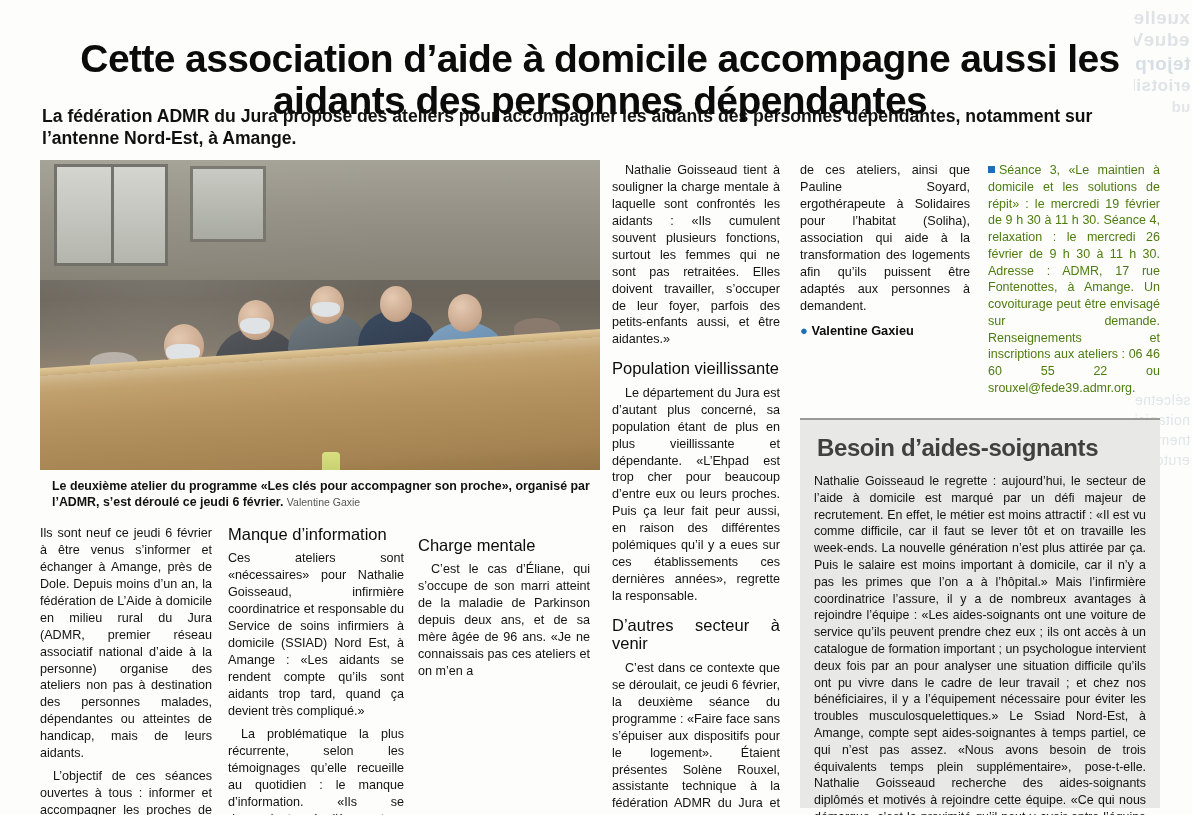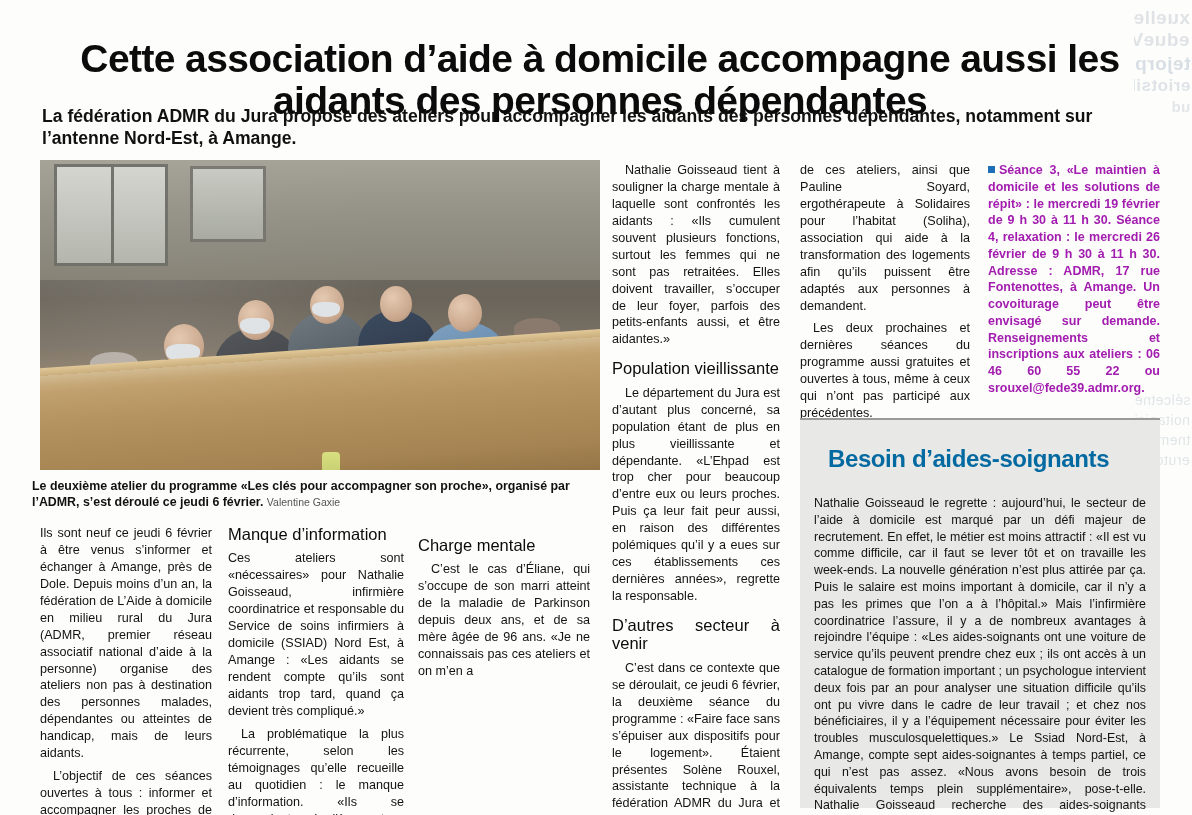--- a/index.html
+++ b/index.html
@@ -134,21 +134,21 @@
     position:absolute; border-radius:50%;
     background: radial-gradient(circle at 38% 32%, #e6c9ae, #c9a588 70%, #9c7f66 100%);
   }
   .mask {
     position:absolute; border-radius:40% 40% 55% 55%;
     background:#dfe3e6;
   }
   .cap1 { position:absolute; border-radius:50% 50% 0 0; background:#5f6a73;}
   .caption {
     position: absolute;
-    left: 32px;
+    left: 52px;
     top: 478px;
     width: 560px;
     font-family: "Liberation Sans", sans-serif;
     font-weight: bold;
     font-size: 12.4px;
     line-height: 1.3;
     color: #111;
   }
   .credit {
     font-weight: normal;
@@ -198,52 +198,52 @@
     font-size: 13px;
   }
 
   
   #sessions {
     position: absolute;
     left: 988px;
     top: 162px;
     width: 172px;
     font-family: "Liberation Sans", sans-serif;
-    font-weight: bold;
+    font-weight: normal;
     font-size: 12.5px;
     line-height: 1.34;
     text-align: justify;
-    color: #a21caf;
+    color: #4d7c0f;
   }
   #sessions .sq {
     display: inline-block;
     width: 7px; height: 7px;
     background: #1f6fb8;
     margin-right: 4px;
     vertical-align: 1px;
   }
 
   
   .greybox {
     position: absolute;
     left: 800px;
     top: 418px;
     width: 360px;
     height: 388px;
     background: #e8e8e6;
     border-top: 2px solid #9a9a97;
   }
   .greybox h2 {
-    margin: 14px;
+    margin: 3px;
     padding: 11px 32px 2px 14px;
     font-family: "Liberation Sans", sans-serif;
     font-weight: bold;
     font-size: 24px;
     letter-spacing: -0.4px;
-    color: #0369a1;
+    color: #404040;
   }
   .greybox .body {
     padding: 6px 14px 0 14px;
     font-family: "Liberation Sans", sans-serif;
     font-size: 12.4px;
     line-height: 1.355;
     text-align: justify;
     color: #131313;
   }
   .greybox .body p { margin: 0 0 6px 0; text-indent: 0; }
@@ -333,21 +333,20 @@
   <div class="col" id="col-m1">
     <p>Nathalie Goisseaud tient à souligner la charge mentale à laquelle sont confrontés les aidants : «Ils cumulent souvent plusieurs fonctions, surtout les femmes qui ne sont pas retraitées. Elles doivent travailler, s’occuper de leur foyer, parfois des petits-enfants aussi, et être aidantes.»</p>
     <div class="sub">Population vieillissante</div>
     <p>Le département du Jura est d’autant plus concerné, sa population étant de plus en plus vieillissante et dépendante. «L’Ehpad est trop cher pour beaucoup d’entre eux ou leurs proches. Puis ça leur fait peur aussi, en raison des différentes polémiques qu’il y a eues sur ces établissements ces dernières années», regrette la responsable.</p>
     <div class="sub">D’autres secteur à venir</div>
     <p>C’est dans ce contexte que se déroulait, ce jeudi 6 février, la deuxième séance du programme : «Faire face sans s’épuiser aux dispositifs pour le logement». Étaient présentes Solène Rouxel, assistante technique à la fédération ADMR du Jura et organisatrice</p>
   </div>
 
   <div class="col" id="col-m2">
     <p class="noindent">de ces ateliers, ainsi que Pauline Soyard, ergothérapeute à Solidaires pour l’habitat (Soliha), association qui aide à la transformation des logements afin qu’ils puissent être adaptés aux personnes à demandent.</p>
-    <p>Les deux prochaines et dernières séances du programme aussi gratuites et ouvertes à tous, même à ceux qui n’ont pas participé aux précédentes.</p>
     <div class="byline">
       <span class="bullet">●</span>
       <span>Valentine Gaxieu</span>
     </div>
   </div>
 
   <div id="sessions">
     <span class="sq"></span><span>Séance 3, «Le maintien à domicile et les solutions de répit» : le mercredi 19 février de 9 h 30 à 11 h 30. Séance 4, relaxation : le mercredi 26 février de 9 h 30 à 11 h 30. Adresse : ADMR, 17 rue Fontenottes, à Amange. Un covoiturage peut être envisagé sur demande. Renseignements et inscriptions aux ateliers : 06 46 60 55 22 ou srouxel@fede39.admr.org.</span>
   </div>
 

